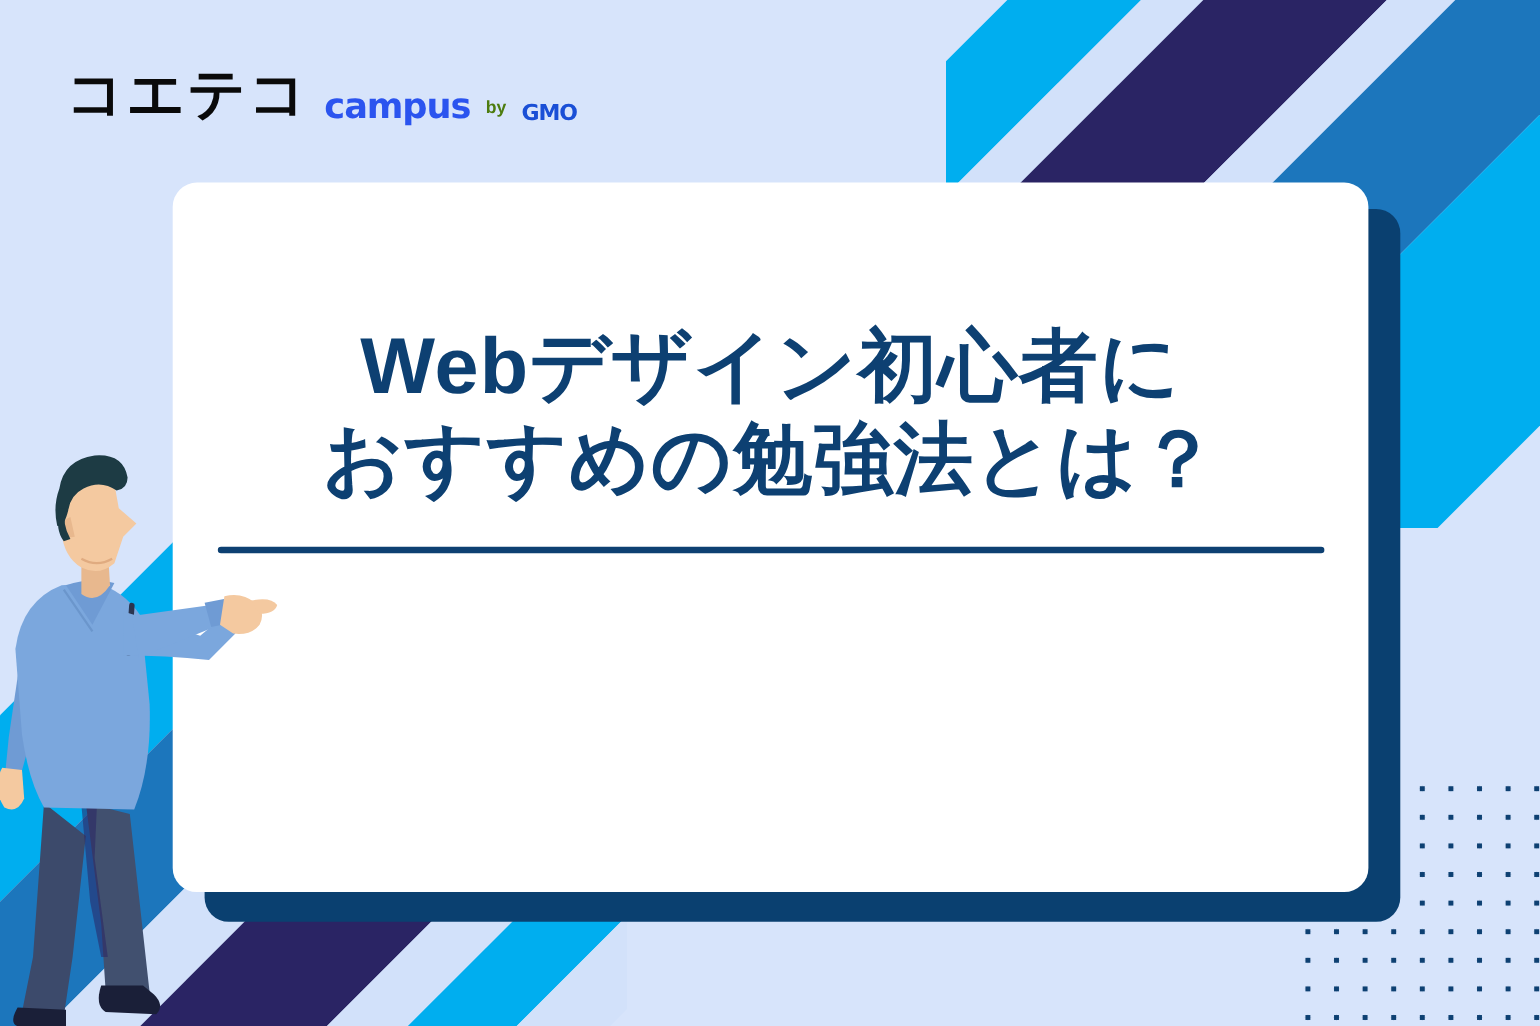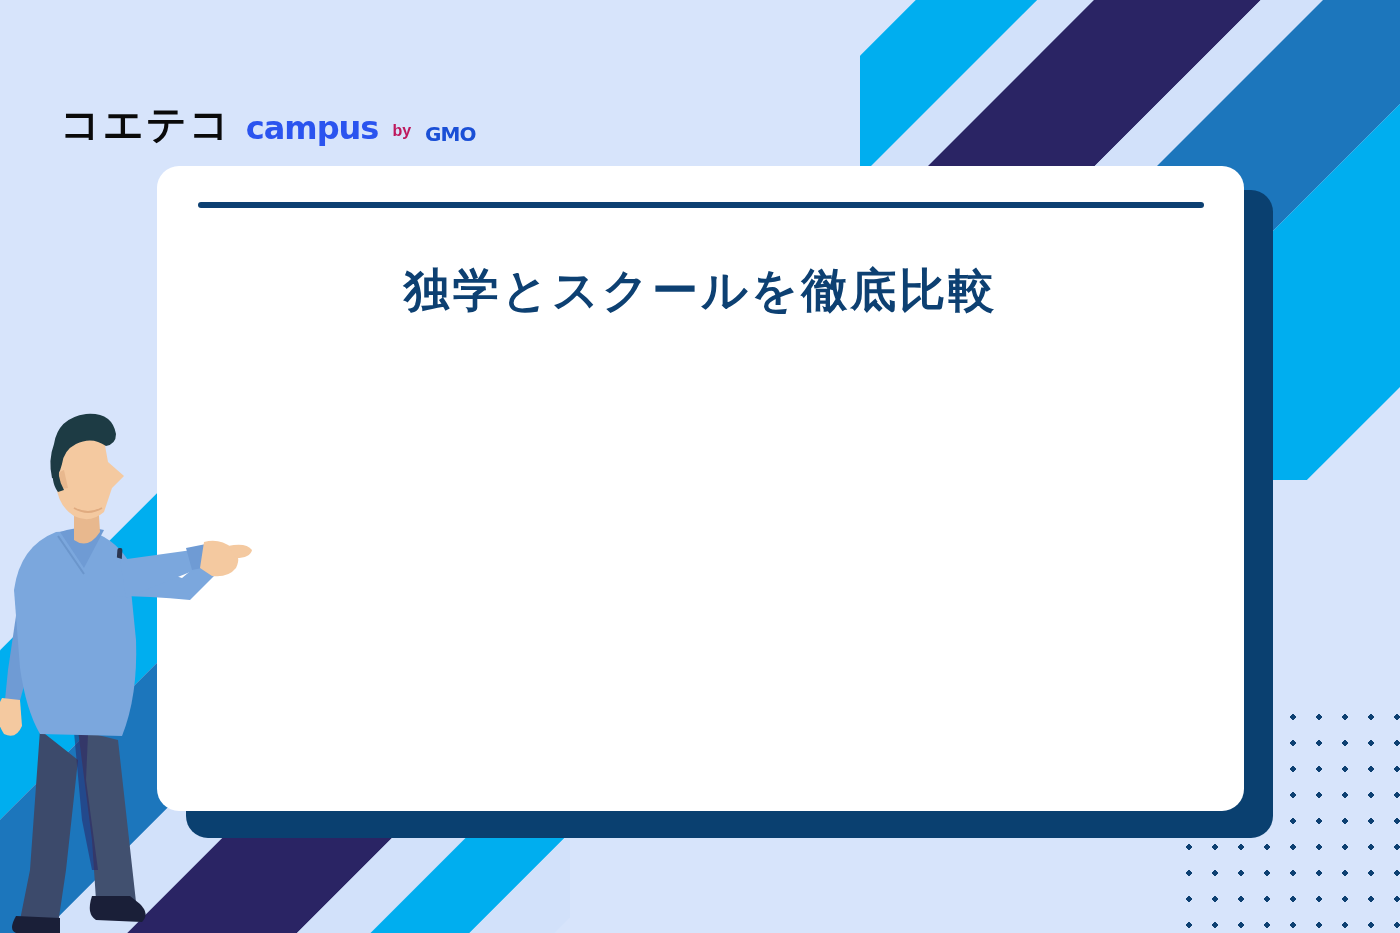--- a/index.html
+++ b/index.html
@@ -94,40 +94,39 @@
   
   #logo {
     position:absolute;
     left:60px; top:60px;
     display:flex;
     align-items:flex-end;
     gap:14px;
     z-index:6;
   }
   #logo-jp {
-    font-size:40px;
+    font-size:52px;
     font-weight:bold;
     color:#0a0a0a;
     letter-spacing:2px;
     line-height:1;
     font-family:"DejaVu Sans", sans-serif;
-    margin-top:44px;
   }
   #logo-campus {
     font-size:32px;
     font-weight:bold;
     color:#2b54ef;
     letter-spacing:-1px;
     line-height:1;
     font-family:"DejaVu Sans", sans-serif;
   }
   #logo-by {
     font-size:16px;
     font-weight:bold;
-    color:#be185d;
+    color:#4d7c0f;
     line-height:1;
     padding-bottom:5px;
   }
   #logo-gmo {
     font-size:20px;
     font-weight:bold;
     color:#1a4fd6;
     letter-spacing:-1px;
     line-height:1;
     font-family:"DejaVu Sans", sans-serif;
@@ -172,22 +171,23 @@
       </g>
     </svg>
   </div>
 
   <div id="dot-grid"></div>
 
   <div id="card-shadow"></div>
 
   <div id="card">
     <div class="card-inner">
+      <h1 id="headline">Webデザイン初心者に
+おすすめの勉強法とは？</h1>
       <div id="divider"></div>
-      <h2 id="subtitle">独学とスクールを徹底比較</h2>
     </div>
   </div>
 
   <svg id="person" viewBox="0 0 270 533">
 
     <path d="M22 175 L8 270 L2 330 L14 322 L34 250 Z" fill="#6f9bd4"></path>
 
     <path d="M2 298 Q-8 316 4 334 Q16 340 22 326 L20 300 Z" fill="#f4c9a0"></path>
 
     <path d="M40 330 L30 470 L20 520 L58 524 L66 470 L78 360 Z" fill="#3c4a6b"></path>

